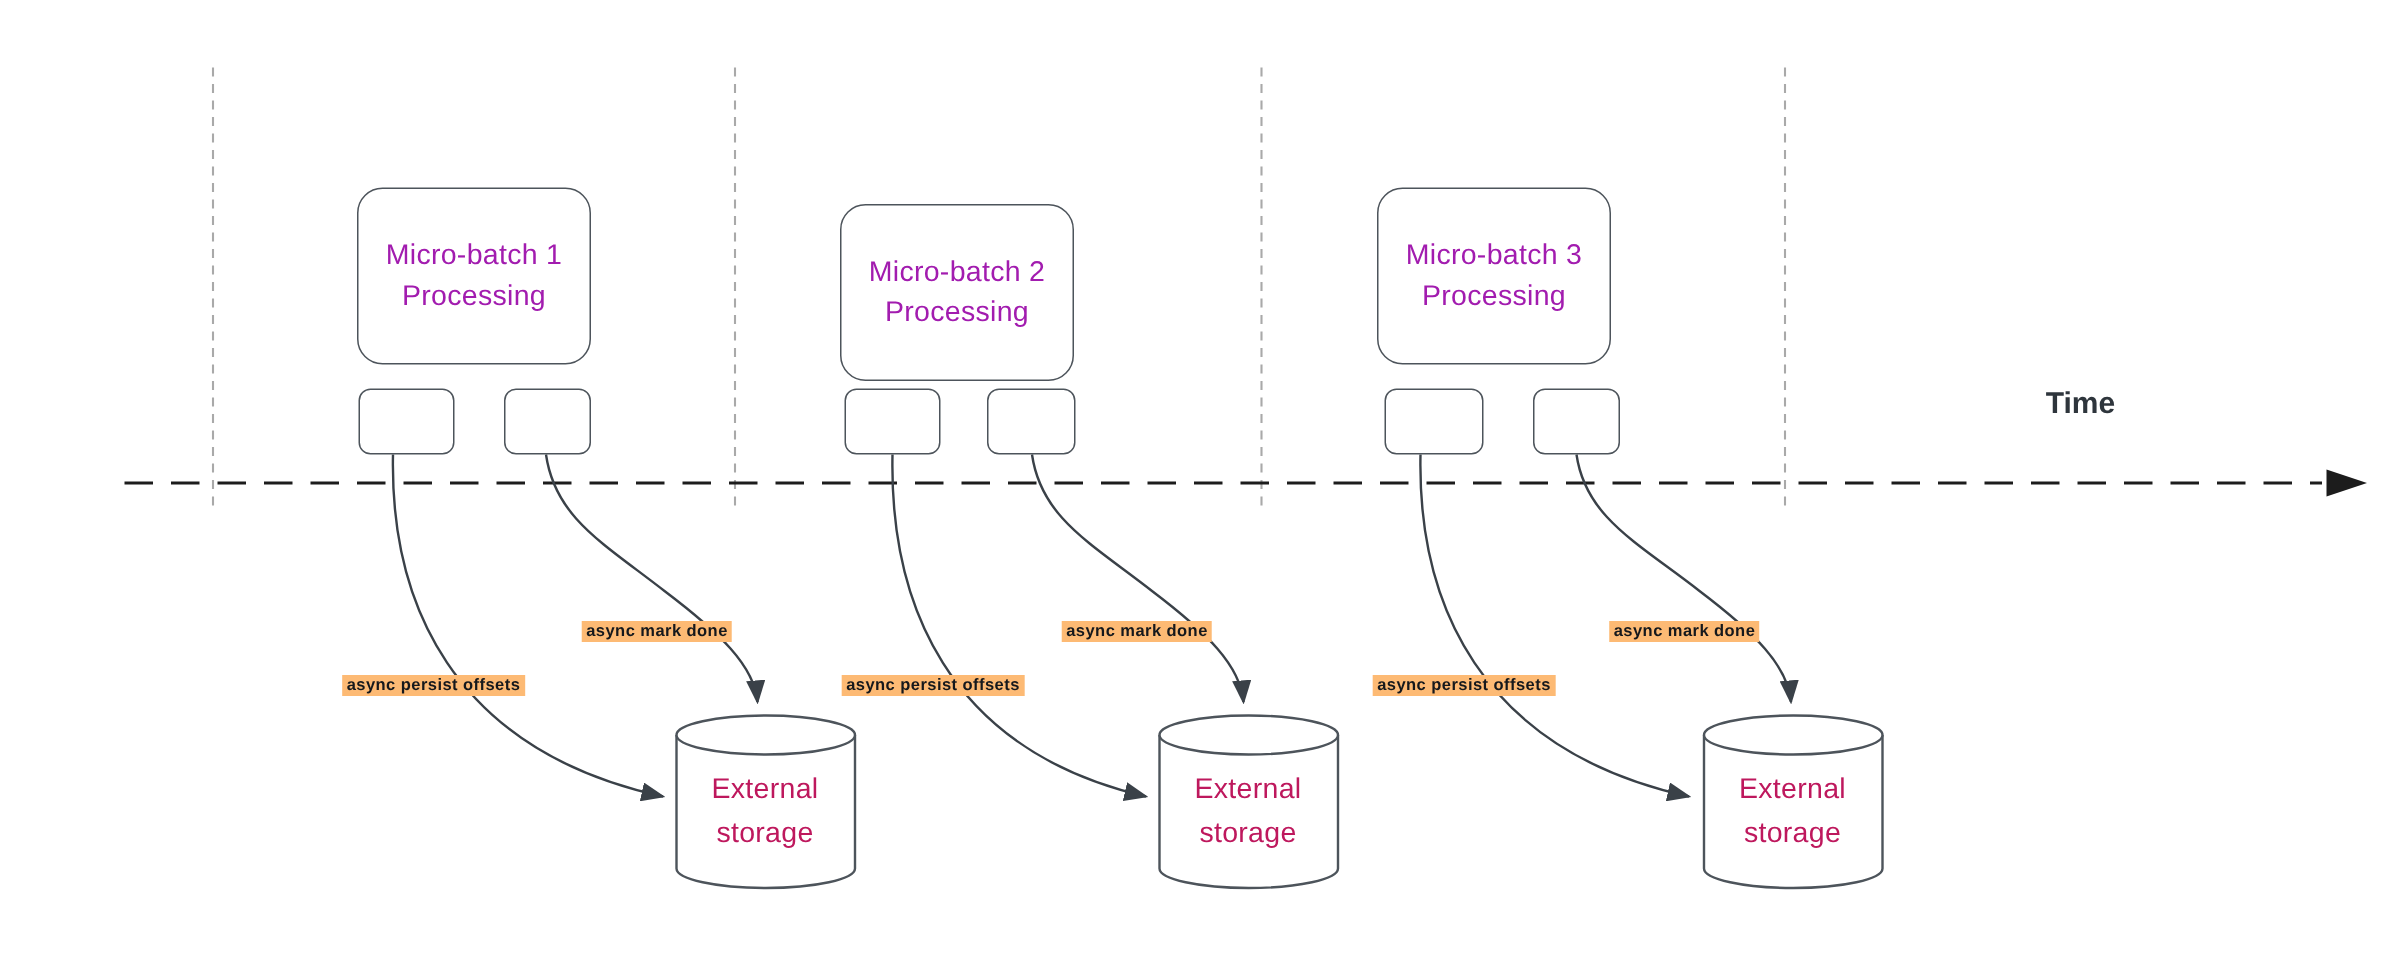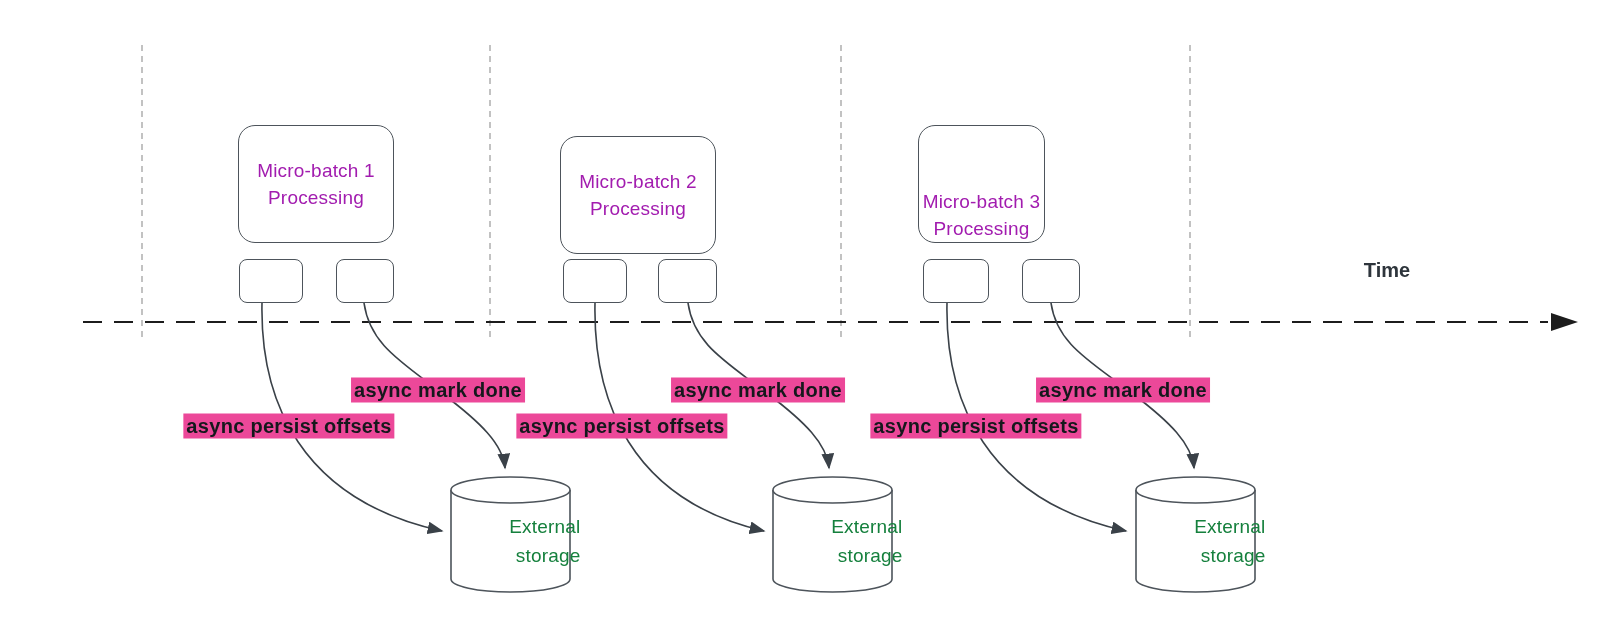--- a/index.html
+++ b/index.html
@@ -64,33 +64,34 @@
     position: absolute;
     box-sizing: border-box;
     border: 1.6px solid #4d545b;
     border-radius: 8px;
     background: #ffffff;
   }
   .alabel {
     position: absolute;
     transform: translate(-50%, -50%);
     white-space: nowrap;
-    font-size: 20px;
+    font-size: 11px;
     font-weight: bold;
     letter-spacing: 0.3px;
     color: #15181c;
-    background: #ec4899;
+    background: #fdba74;
     padding: 1px 3px;
+    margin-top: 31px;
   }
   .stext {
     position: absolute;
     transform: translate(-50%, 0);
     width: 141px;
-    text-align: right;
-    color: #15803d;
+    text-align: center;
+    color: #be185d;
     font-size: 19px;
     line-height: 29px;
     letter-spacing: 0.2px;
   }
   .timelabel {
     position: absolute;
     transform: translate(-50%, -50%);
     color: #2e353c;
     font-size: 20px;
     white-space: nowrap;
@@ -163,21 +164,21 @@
   </div>
   <div class="sbox" style="left:563px; top:259px; width:64px; height:44px;"></div>
   <div class="sbox" style="left:658px; top:259px; width:59px; height:44px;"></div>
   <div class="alabel" style="left:622px; top:426px;">async persist offsets</div>
   <div class="alabel" style="left:758px; top:390px;">async mark done</div>
   <div class="stext" style="left:832px; top:512px;">
     <div>External</div>
     <div>storage</div>
   </div>
 
-  <div class="mbox" style="left:918px; top:125px; width:127px; height:118px;align-items:flex-end;">
+  <div class="mbox" style="left:918px; top:125px; width:156px; height:118px;">
     <div>
       <div>Micro-batch 3</div>
       <div>Processing</div>
     </div>
   </div>
   <div class="sbox" style="left:923px; top:259px; width:66px; height:44px;"></div>
   <div class="sbox" style="left:1022px; top:259px; width:58px; height:44px;"></div>
   <div class="alabel" style="left:976px; top:426px;">async persist offsets</div>
   <div class="alabel" style="left:1123px; top:390px;">async mark done</div>
   <div class="stext" style="left:1195px; top:512px;">

